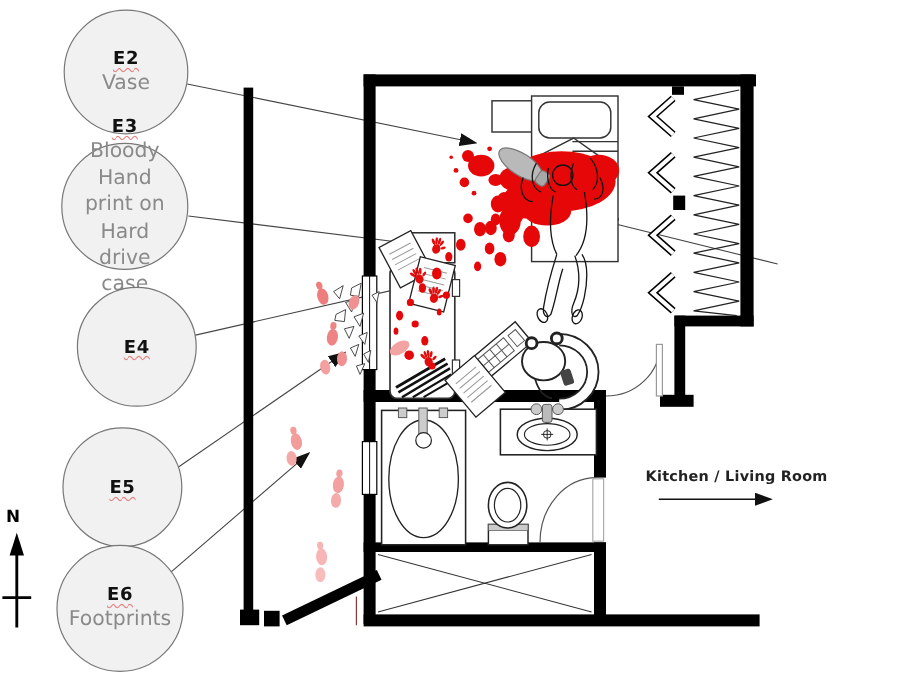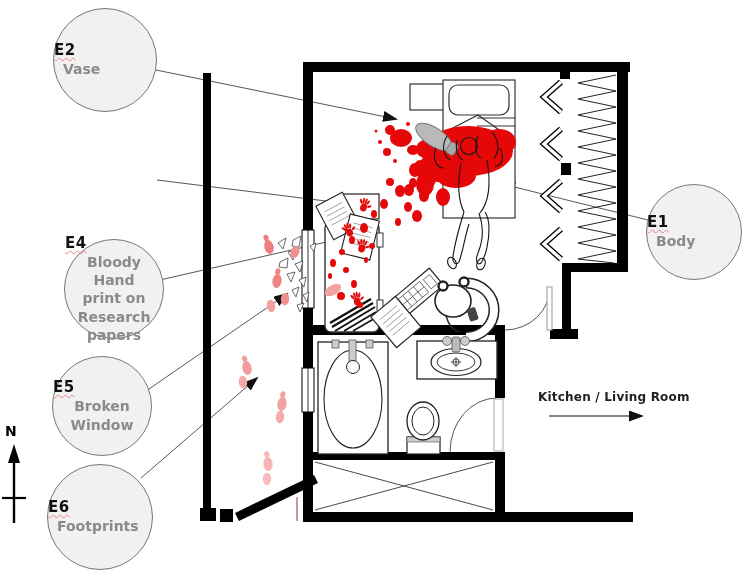--- a/index.html
+++ b/index.html
@@ -1,24 +1,24 @@
 <!DOCTYPE html>
 <html><head>
 <meta charset="utf-8">
 <style>
   html,body{margin:0;padding:0;background:#fff;}
   #stage{position:relative;width:756px;height:581px;background:#ffffff;overflow:hidden;
          font-family:"DejaVu Sans","Liberation Sans",sans-serif;}
   #plan-svg{position:absolute;left:0;top:0;}
   .marker{position:absolute;border-radius:50%;background:#f1f1f1;border:1px solid #777;
-          display:flex;flex-direction:column;align-items:flex-start;justify-content:center;
+          display:flex;flex-direction:column;align-items:center;justify-content:center;
           text-align:center;box-sizing:border-box;}
   .marker .code{font-weight:bold;font-size:15px;color:#111;letter-spacing:.5px;
                 text-decoration:underline wavy #e88484 1px;text-underline-offset:2px;}
-  .marker .desc{font-size:14px;color:#8a8a8a;line-height:1.3;padding:1px 9px 0 9px;font-weight:bold;}
+  .marker .desc{font-size:17px;color:#8a8a8a;line-height:1.3;padding:1px 9px 0 9px;}
   .north-label{position:absolute;left:5px;top:423px;font-weight:bold;font-size:14px;color:#000;}
   .kitchen-label{position:absolute;left:538px;top:390px;width:132px;text-align:left;
                  font-weight:bold;font-size:12px;color:#222;letter-spacing:.2px;white-space:nowrap;}
 </style>
 </head>
 <body>
 
 <div id="stage">
 
 <svg id="plan-svg" width="756" height="581" viewBox="0 0 756 581">
@@ -331,33 +331,31 @@
     <line x1="2" y1="498" x2="26" y2="498" stroke="#000" stroke-width="2.2"></line>
   </g>
 
   <line x1="549" y1="416" x2="642" y2="416" stroke="#111" stroke-width="1.2" marker-end="url(#ah)"></line>
 </svg>
 
 <div class="marker" style="left:53px;top:8px;width:104px;height:104px;">
   <div class="code">E2</div>
   <div class="desc">Vase</div>
 </div>
+<div class="marker" style="left:51px;top:119px;width:106px;height:106px;">
+  <div class="code">E3</div>
+  <div class="desc">Bloody Hand print on Hard drive case</div>
+</div>
 <div class="marker" style="left:64px;top:239px;width:100px;height:100px;">
   <div class="code">E4</div>
-  <div class="desc">Bloody Hand print on Research papers</div>
 </div>
 <div class="marker" style="left:52px;top:356px;width:100px;height:100px;">
   <div class="code">E5</div>
-  <div class="desc">Broken Window</div>
-</div>
-<div class="marker" style="left:47px;top:464px;width:106px;height:106px;">
+</div>
+<div class="marker" style="left:47px;top:454px;width:106px;height:106px;">
   <div class="code">E6</div>
   <div class="desc">Footprints</div>
 </div>
-<div class="marker" style="left:646px;top:184px;width:96px;height:96px;">
-  <div class="code">E1</div>
-  <div class="desc">Body</div>
-</div>
 
 <div class="north-label">N</div>
 <div class="kitchen-label">Kitchen / Living Room</div>
 
 </div>
 
 </body></html>

